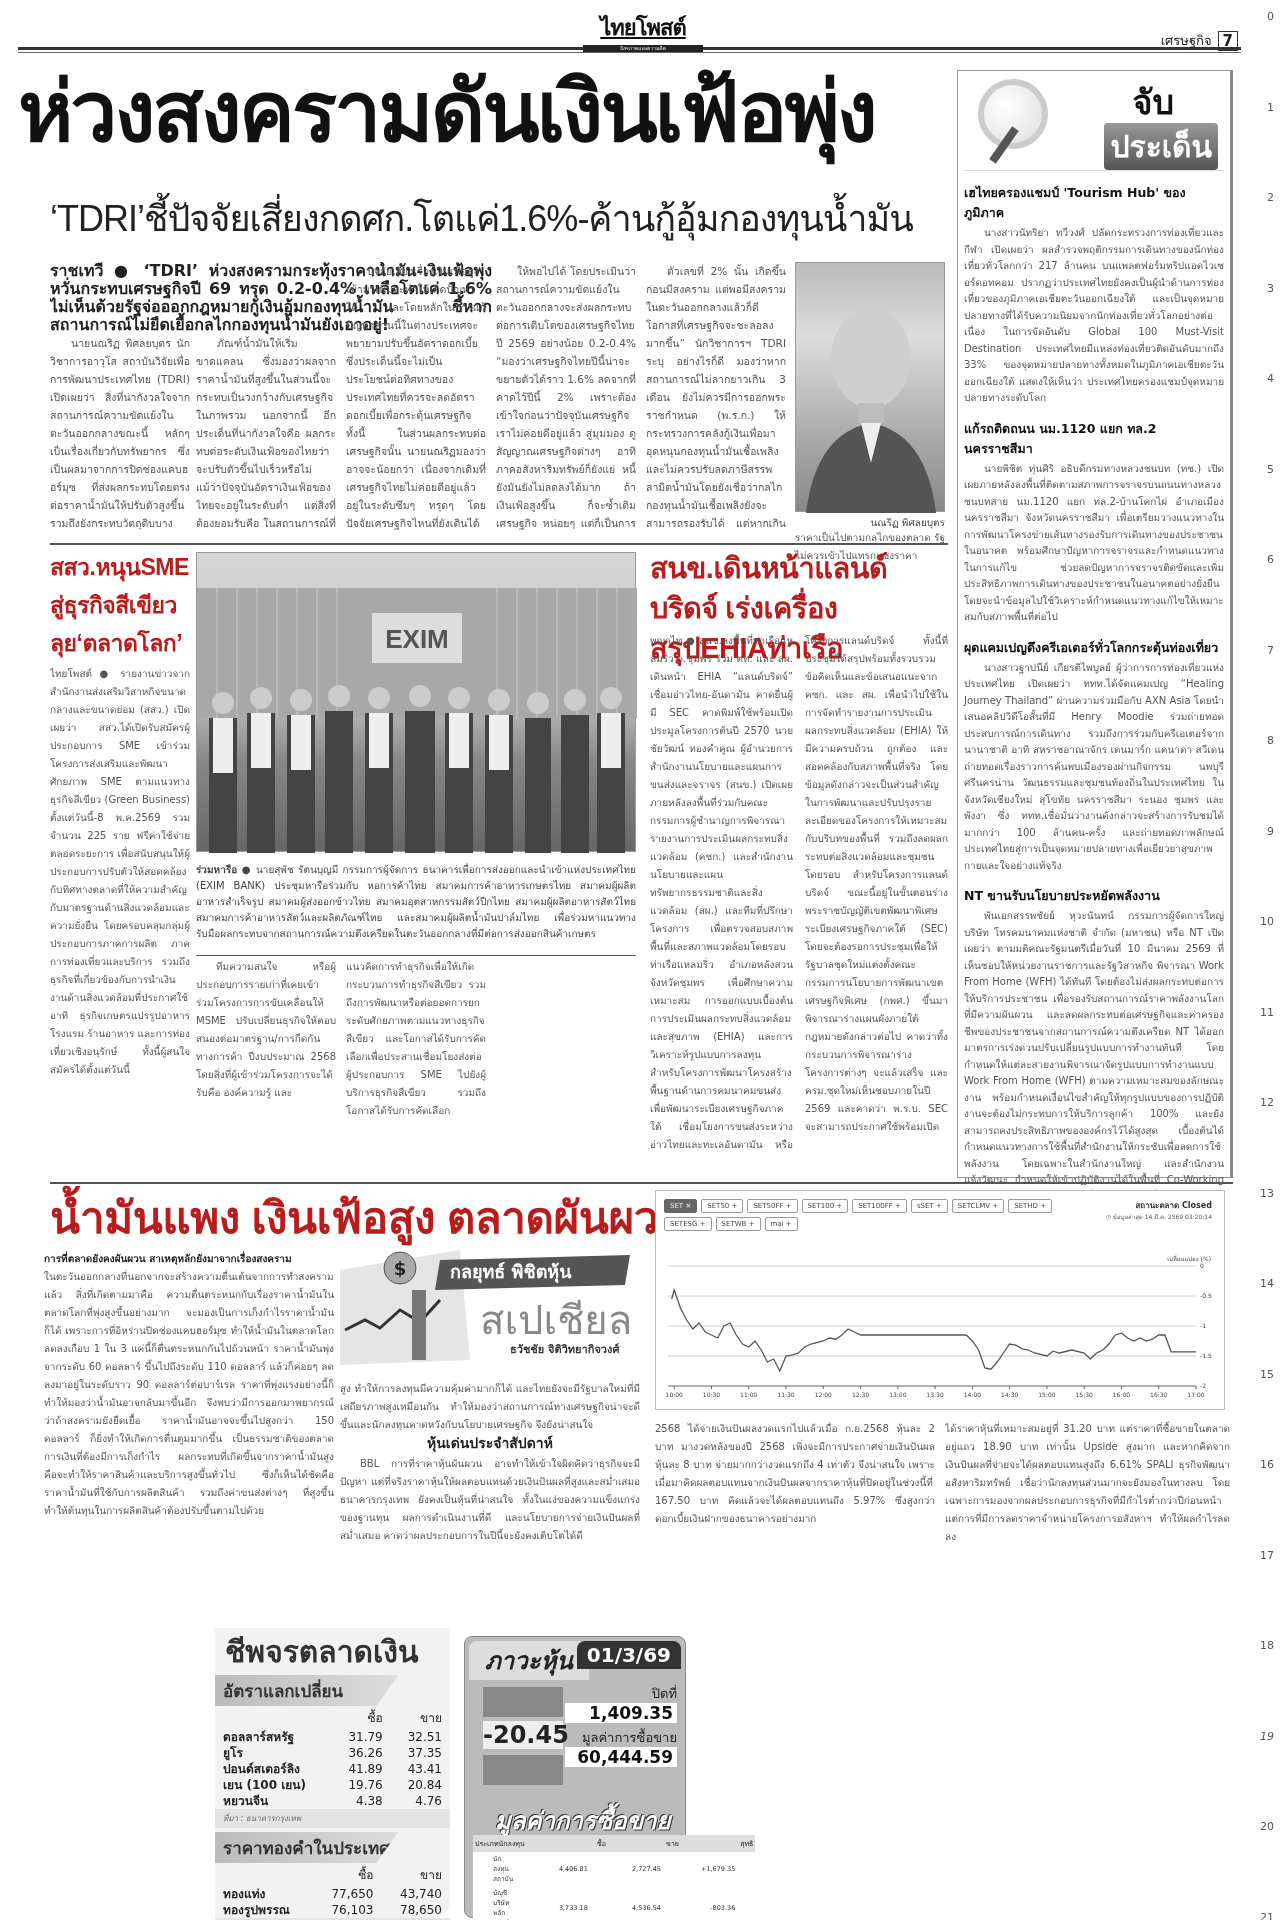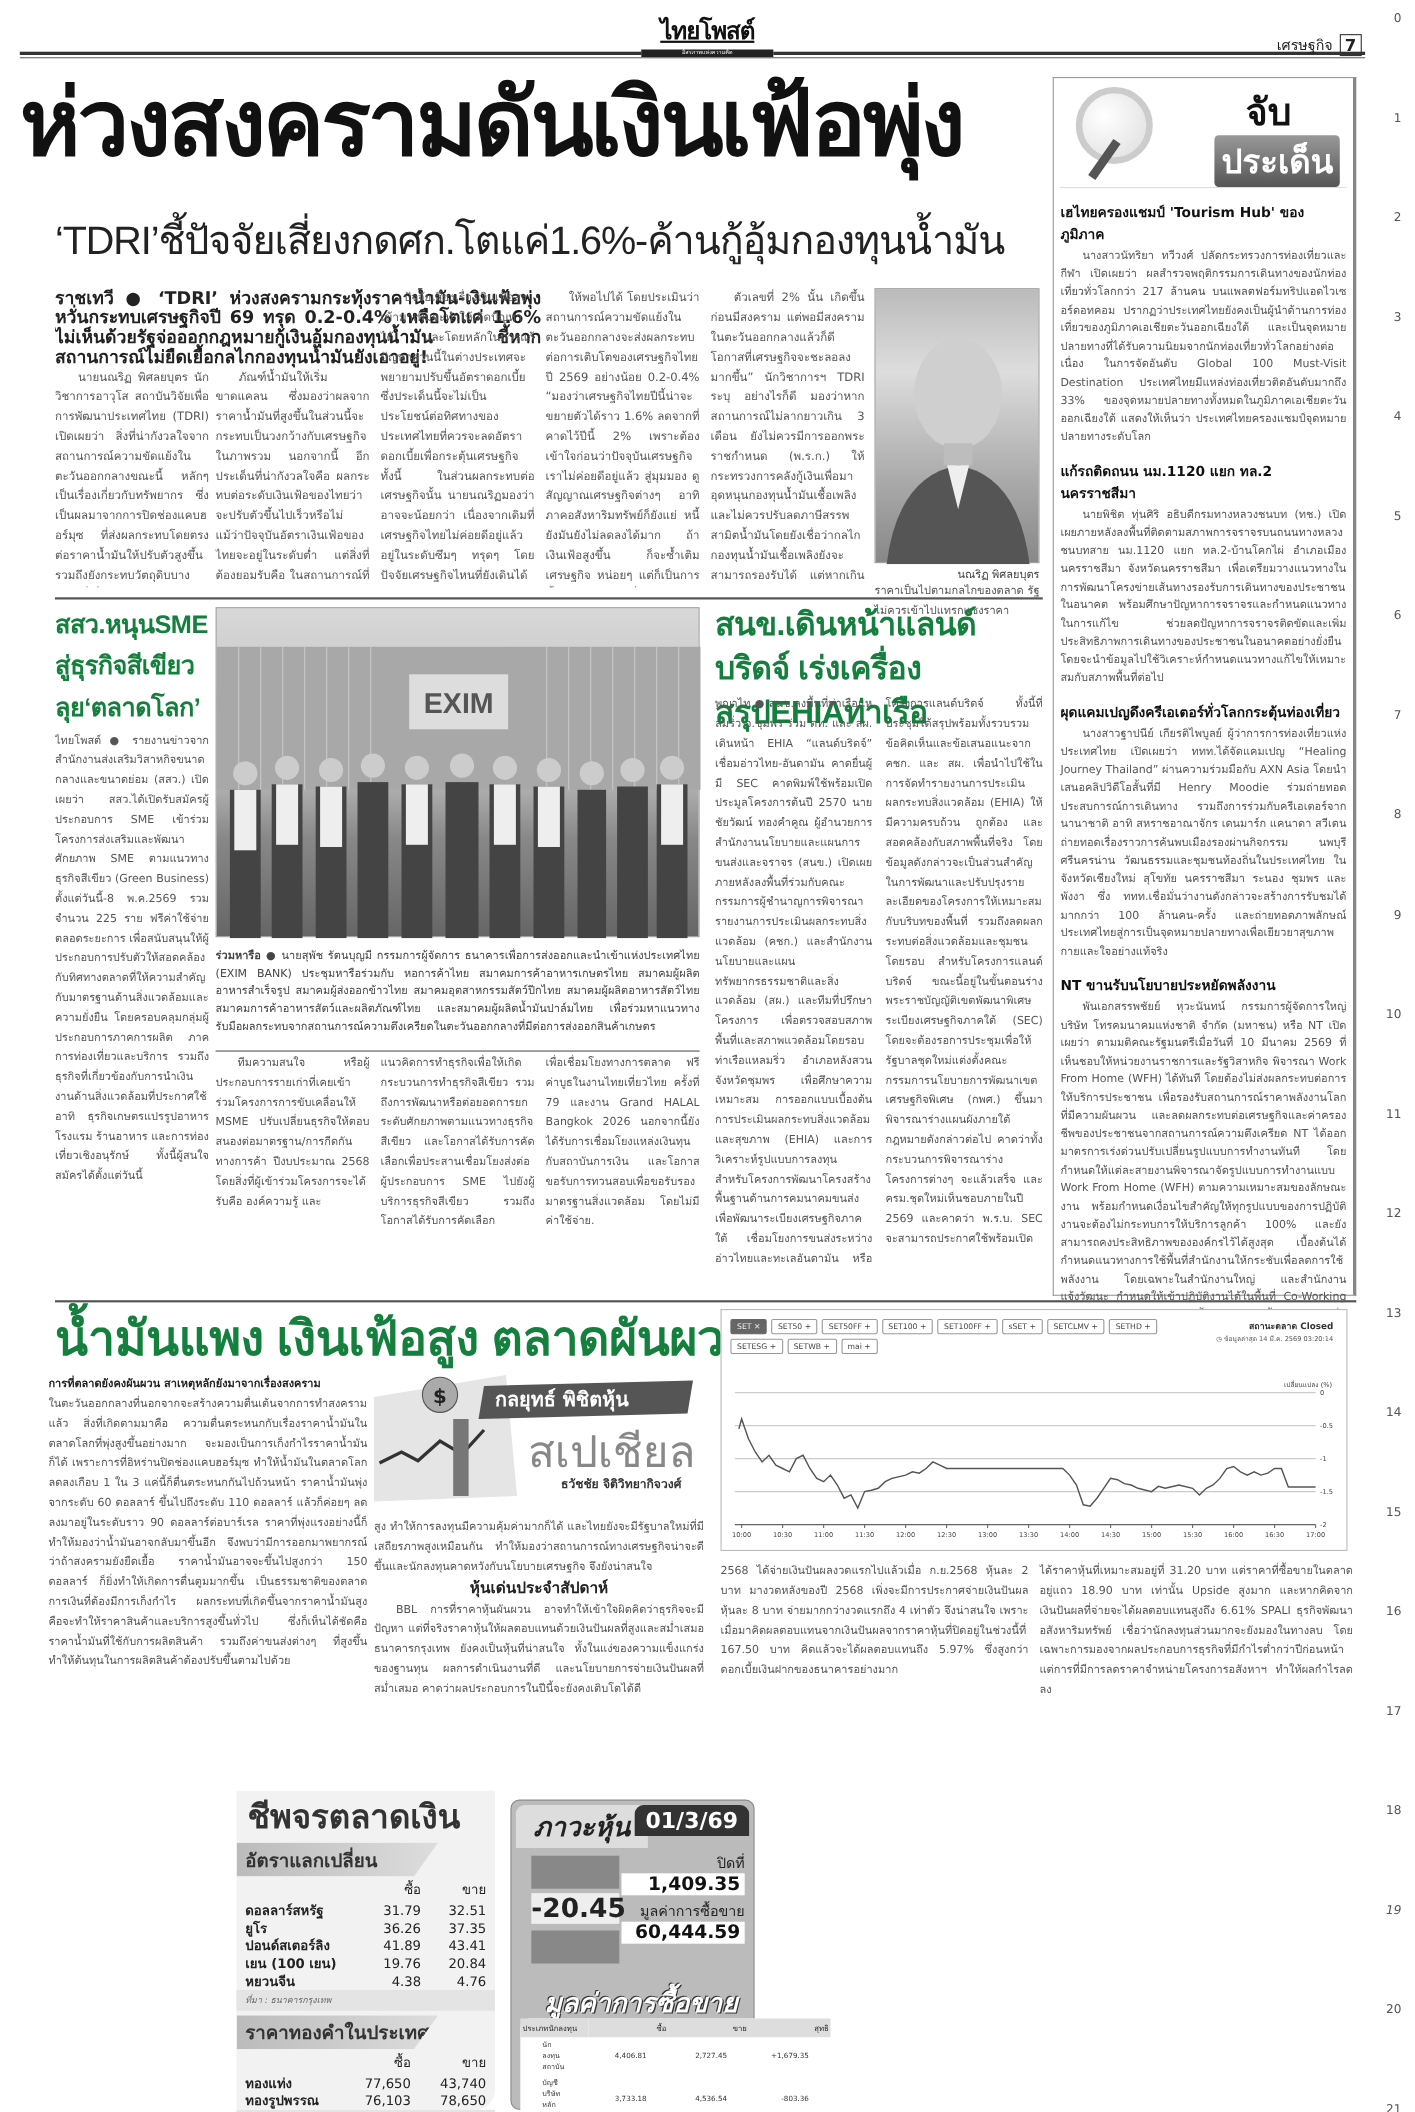--- a/index.html
+++ b/index.html
@@ -27,21 +27,21 @@
   .jab-logo .mag { position: absolute; left: 14px; top: 8px; width: 70px; height: 70px; border-radius: 50%; border: 6px solid #ccc; background: radial-gradient(circle at 35% 35%, #fff, #ddd); }
   .jab-logo .mag-handle { position: absolute; left: 20px; top: 70px; width: 40px; height: 8px; background: #555; transform: rotate(-55deg); }
   .jab-logo .t1 { font-size: 34px; font-weight: bold; color: #111; position: absolute; right: 50px; top: 4px; }
   .jab-logo .t2 { font-size: 30px; font-weight: bold; color: #fff; background: linear-gradient(#999,#555); padding: 0 6px; position: absolute; right: 6px; top: 52px; border-radius: 4px; }
   .side-story h3 { font-size: 12.5px; font-weight: bold; color: #111; margin-top: 12px; margin-bottom: 2px; }
   .side-story .body-text { font-size: 10px; line-height: 16.5px; }
   
   .rule-h { position: absolute; height: 0; border-top: 2px solid #555; }
   .photo-portrait { background: linear-gradient(180deg,#bbb 0%,#ddd 30%,#aaa 70%,#888 100%); border: 1px solid #999; }
   .photo-group { background: linear-gradient(180deg,#d8d8d8 0%,#c8c8c8 25%,#9a9a9a 26%,#bbb 50%,#888 70%,#666 100%); border: 1px solid #999; }
-  .story-h2 { font-family: "Liberation Sans", sans-serif; font-weight: bold; color: #15803d; letter-spacing: -0.5px; }
+  .story-h2 { font-family: "Liberation Sans", sans-serif; font-weight: bold; color: #b91c1c; letter-spacing: -0.5px; }
   .caption { font-size: 10px; color: #444; line-height: 16px; }
   
   .chart-box { position: absolute; left: 655px; top: 1190px; width: 570px; height: 220px; border: 1px solid #bbb; background: #fff; }
   .chip-row { position: absolute; left: 8px; top: 8px; display: flex; flex-wrap: wrap; gap: 4px; width: 420px; }
   .chip { font-size: 7px; border: 1px solid #999; border-radius: 2px; padding: 2px 5px; color: #444; background: #fff; }
   .chip.active { background: #666; color: #eee; border-color: #666; }
   .mkt-status { position: absolute; right: 12px; top: 8px; text-align: right; font-size: 8px; color: #333; font-weight: bold; }
   .mkt-status .ts { font-weight: normal; font-size: 6px; color: #555; }
   
   .fx-box { position: absolute; left: 215px; top: 1628px; width: 235px; height: 290px; background: #f2f2f2; border-radius: 0 0 18px 0; }
@@ -209,23 +209,20 @@
     <b>ร่วมหารือ ●</b>
     <span>นายสุพัช รัตนบุญมี กรรมการผู้จัดการ ธนาคารเพื่อการส่งออกและนำเข้าแห่งประเทศไทย (EXIM BANK) ประชุมหารือร่วมกับ หอการค้าไทย สมาคมการค้าอาหารเกษตรไทย สมาคมผู้ผลิตอาหารสำเร็จรูป สมาคมผู้ส่งออกข้าวไทย สมาคมอุตสาหกรรมสัตว์ปีกไทย สมาคมผู้ผลิตอาหารสัตว์ไทย สมาคมการค้าอาหารสัตว์และผลิตภัณฑ์ไทย และสมาคมผู้ผลิตน้ำมันปาล์มไทย เพื่อร่วมหาแนวทางรับมือผลกระทบจากสถานการณ์ความตึงเครียดในตะวันออกกลางที่มีต่อการส่งออกสินค้าเกษตร</span>
   </div>
   <div class="rule-h" style="left:196px;top:955px;width:440px;border-top-width:1px;"></div>
   <div class="col body-text" style="left:196px;top:958px;width:140px;height:200px;font-size:10px;">
       <p>ทีมความสนใจ หรือผู้ประกอบการรายเก่าที่เคยเข้าร่วมโครงการการขับเคลื่อนให้ MSME ปรับเปลี่ยนธุรกิจให้ตอบสนองต่อมาตรฐาน/การกีดกันทางการค้า ปีงบประมาณ 2568 โดยสิ่งที่ผู้เข้าร่วมโครงการจะได้รับคือ องค์ความรู้ และ</p>
     </div>
   <div class="col body-text" style="left:346px;top:958px;width:140px;height:200px;font-size:10px;">
       <p style="text-indent:0">แนวคิดการทำธุรกิจเพื่อให้เกิดกระบวนการทำธุรกิจสีเขียว รวมถึงการพัฒนาหรือต่อยอดการยกระดับศักยภาพตามแนวทางธุรกิจสีเขียว และโอกาสได้รับการคัดเลือกเพื่อประสานเชื่อมโยงส่งต่อผู้ประกอบการ SME ไปยังผู้บริการธุรกิจสีเขียว รวมถึงโอกาสได้รับการคัดเลือก</p>
     </div>
-  <div class="col body-text" style="left:496px;top:958px;width:140px;height:200px;font-size:10px;">
-      <p style="text-indent:0">เพื่อเชื่อมโยงทางการตลาด ฟรีค่าบูธในงานไทยเที่ยวไทย ครั้งที่ 79 และงาน Grand HALAL Bangkok 2026 นอกจากนี้ยังได้รับการเชื่อมโยงแหล่งเงินทุนกับสถาบันการเงิน และโอกาสขอรับการทวนสอบเพื่อขอรับรองมาตรฐานสิ่งแวดล้อม โดยไม่มีค่าใช้จ่าย.</p>
-    </div>
 
   <div class="abs story-h2" style="left:650px;top:548px;width:300px;font-size:29px;line-height:40px;">สนข.เดินหน้าแลนด์บริดจ์ เร่งเครื่องสรุปEHIAท่าเรือ</div>
   <div class="col body-text" style="left:650px;top:632px;width:298px;height:525px;column-count:2;column-gap:12px;font-size:10px;line-height:18px;">
       <p style="text-indent:0">พญาไท ● สนข.ลงพื้นที่ท่าเรือแหลมริ่ว จ.ชุมพร ร่วม ตท. และ สผ. เดินหน้า EHIA “แลนด์บริดจ์” เชื่อมอ่าวไทย-อันดามัน คาดยื่นผู้มี SEC คาดพิมพ์ใช้พร้อมเปิดประมูลโครงการต้นปี 2570 นายชัยวัฒน์ ทองคำคูณ ผู้อำนวยการสำนักงานนโยบายและแผนการขนส่งและจราจร (สนข.) เปิดเผยภายหลังลงพื้นที่ร่วมกับคณะกรรมการผู้ชำนาญการพิจารณารายงานการประเมินผลกระทบสิ่งแวดล้อม (คชก.) และสำนักงานนโยบายและแผนทรัพยากรธรรมชาติและสิ่งแวดล้อม (สผ.) และทีมที่ปรึกษาโครงการ เพื่อตรวจสอบสภาพพื้นที่และสภาพแวดล้อมโดยรอบท่าเรือแหลมริ่ว อำเภอหลังสวน จังหวัดชุมพร เพื่อศึกษาความเหมาะสม การออกแบบเบื้องต้น การประเมินผลกระทบสิ่งแวดล้อมและสุขภาพ (EHIA) และการวิเคราะห์รูปแบบการลงทุน สำหรับโครงการพัฒนาโครงสร้างพื้นฐานด้านการคมนาคมขนส่งเพื่อพัฒนาระเบียงเศรษฐกิจภาคใต้ เชื่อมโยงการขนส่งระหว่างอ่าวไทยและทะเลอันดามัน หรือโครงการแลนด์บริดจ์ ทั้งนี้ที่ประชุมได้สรุปพร้อมทั้งรวบรวมข้อคิดเห็นและข้อเสนอแนะจาก คชก. และ สผ. เพื่อนำไปใช้ในการจัดทำรายงานการประเมินผลกระทบสิ่งแวดล้อม (EHIA) ให้มีความครบถ้วน ถูกต้อง และสอดคล้องกับสภาพพื้นที่จริง โดยข้อมูลดังกล่าวจะเป็นส่วนสำคัญในการพัฒนาและปรับปรุงรายละเอียดของโครงการให้เหมาะสมกับบริบทของพื้นที่ รวมถึงลดผลกระทบต่อสิ่งแวดล้อมและชุมชนโดยรอบ สำหรับโครงการแลนด์บริดจ์ ขณะนี้อยู่ในขั้นตอนร่างพระราชบัญญัติเขตพัฒนาพิเศษระเบียงเศรษฐกิจภาคใต้ (SEC) โดยจะต้องรอการประชุมเพื่อให้รัฐบาลชุดใหม่แต่งตั้งคณะกรรมการนโยบายการพัฒนาเขตเศรษฐกิจพิเศษ (กพศ.) ขึ้นมาพิจารณาร่างแผนผังภายใต้กฎหมายดังกล่าวต่อไป คาดว่าทั้งกระบวนการพิจารณาร่างโครงการต่างๆ จะแล้วเสร็จ และ ครม.ชุดใหม่เห็นชอบภายในปี 2569 และคาดว่า พ.ร.บ. SEC จะสามารถประกาศใช้พร้อมเปิดประมูลโครงการภายในช่วงต้นปี 2570.</p>
     </div>
 
   <div class="sidebar">
     <div class="jab-logo">
       <div class="mag"></div>
       <div class="mag-handle"></div>

